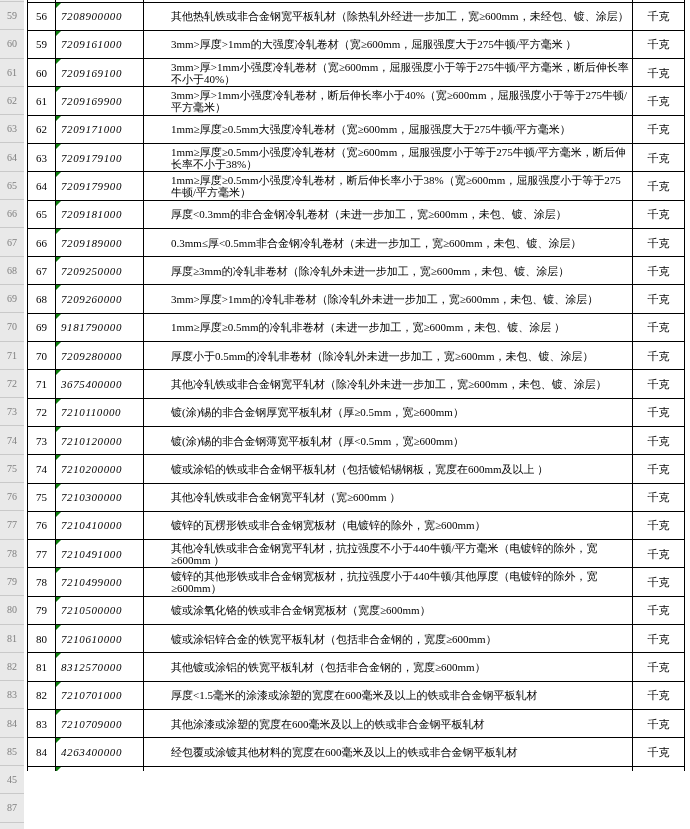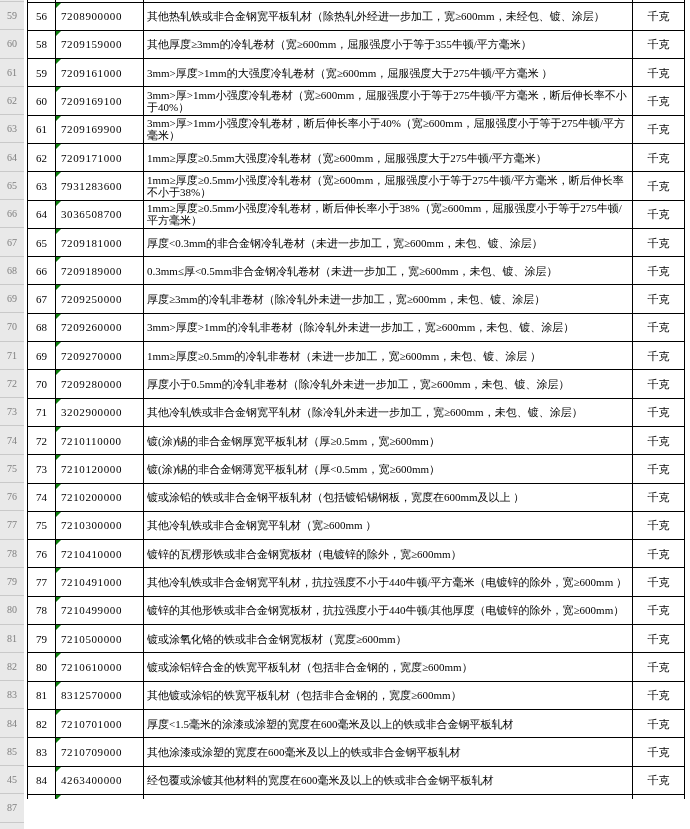--- a/index.html
+++ b/index.html
@@ -47,24 +47,24 @@
     padding:0; vertical-align:middle;
     font-size:11px; line-height:12px;
     overflow:hidden;
     background:#fff;
   }
   tr.data-row{ height:var(--pitch); }
   td .cellbox{
     height:27px; display:flex; align-items:center; overflow:hidden;
   }
   td.c-seq .cellbox, td.c-unit .cellbox{ justify-content:center; }
-  td.c-code{ position:relative; }
+  td.c-code{ position:relative;font-style:italic; }
   td.c-code .cellbox{ padding-left:5px; letter-spacing:0.6px; }
   td.c-desc .cellbox{ padding:0 3px; text-align:left; }
-  td.c-desc .cellbox span{ display:block; max-height:25px; overflow:hidden; }
+  td.c-desc .cellbox span{ display:block; max-height:25px; overflow:hidden;margin-left:24px; }
   .tri{
     position:absolute; left:0; top:0; width:0; height:0;
     border-top:5px solid var(--green);
     border-right:5px solid transparent;
   }
   
   tr.stub-top{ height:2px; }
   tr.stub-top td{ border-top:none; }
   tr.stub-bottom{ height:5px; }
   tr.stub-bottom td{ border-bottom:none; }
@@ -142,43 +142,20 @@
             </div>
     </td>
     <td class="c-unit">
       <div class="cellbox">
               <span>千克</span>
             </div>
     </td>
   </tr>
 
 
-  <tr class="data-row">
-    <td class="c-seq">
-      <div class="cellbox">
-              <span>58</span>
-            </div>
-    </td>
-    <td class="c-code">
-      <span class="tri"></span>
-      <div class="cellbox">
-              <span>7209159000</span>
-            </div>
-    </td>
-    <td class="c-desc">
-      <div class="cellbox">
-              <span>其他厚度≥3mm的冷轧卷材（宽≥600mm，屈服强度小于等于355牛顿/平方毫米）</span>
-            </div>
-    </td>
-    <td class="c-unit">
-      <div class="cellbox">
-              <span>千克</span>
-            </div>
-    </td>
-  </tr>
 
   <tr class="data-row">
     <td class="c-seq">
       <div class="cellbox">
               <span>59</span>
             </div>
     </td>
     <td class="c-code">
       <span class="tri"></span>
       <div class="cellbox">
@@ -271,21 +248,21 @@
 
   <tr class="data-row">
     <td class="c-seq">
       <div class="cellbox">
               <span>63</span>
             </div>
     </td>
     <td class="c-code">
       <span class="tri"></span>
       <div class="cellbox">
-              <span>7931283600</span>
+              <span>7209179100</span>
             </div>
     </td>
     <td class="c-desc">
       <div class="cellbox">
               <span>1mm≥厚度≥0.5mm小强度冷轧卷材（宽≥600mm，屈服强度小于等于275牛顿/平方毫米，断后伸长率不小于38%）</span>
             </div>
     </td>
     <td class="c-unit">
       <div class="cellbox">
               <span>千克</span>
@@ -295,21 +272,21 @@
 
   <tr class="data-row">
     <td class="c-seq">
       <div class="cellbox">
               <span>64</span>
             </div>
     </td>
     <td class="c-code">
       <span class="tri"></span>
       <div class="cellbox">
-              <span>3036508700</span>
+              <span>7209179900</span>
             </div>
     </td>
     <td class="c-desc">
       <div class="cellbox">
               <span>1mm≥厚度≥0.5mm小强度冷轧卷材，断后伸长率小于38%（宽≥600mm，屈服强度小于等于275牛顿/平方毫米）</span>
             </div>
     </td>
     <td class="c-unit">
       <div class="cellbox">
               <span>千克</span>
@@ -415,21 +392,21 @@
 
   <tr class="data-row">
     <td class="c-seq">
       <div class="cellbox">
               <span>69</span>
             </div>
     </td>
     <td class="c-code">
       <span class="tri"></span>
       <div class="cellbox">
-              <span>7209270000</span>
+              <span>9181790000</span>
             </div>
     </td>
     <td class="c-desc">
       <div class="cellbox">
               <span>1mm≥厚度≥0.5mm的冷轧非卷材（未进一步加工，宽≥600mm，未包、镀、涂层 ）</span>
             </div>
     </td>
     <td class="c-unit">
       <div class="cellbox">
               <span>千克</span>
@@ -463,21 +440,21 @@
 
   <tr class="data-row">
     <td class="c-seq">
       <div class="cellbox">
               <span>71</span>
             </div>
     </td>
     <td class="c-code">
       <span class="tri"></span>
       <div class="cellbox">
-              <span>3202900000</span>
+              <span>3675400000</span>
             </div>
     </td>
     <td class="c-desc">
       <div class="cellbox">
               <span>其他冷轧铁或非合金钢宽平轧材（除冷轧外未进一步加工，宽≥600mm，未包、镀、涂层）</span>
             </div>
     </td>
     <td class="c-unit">
       <div class="cellbox">
               <span>千克</span>

